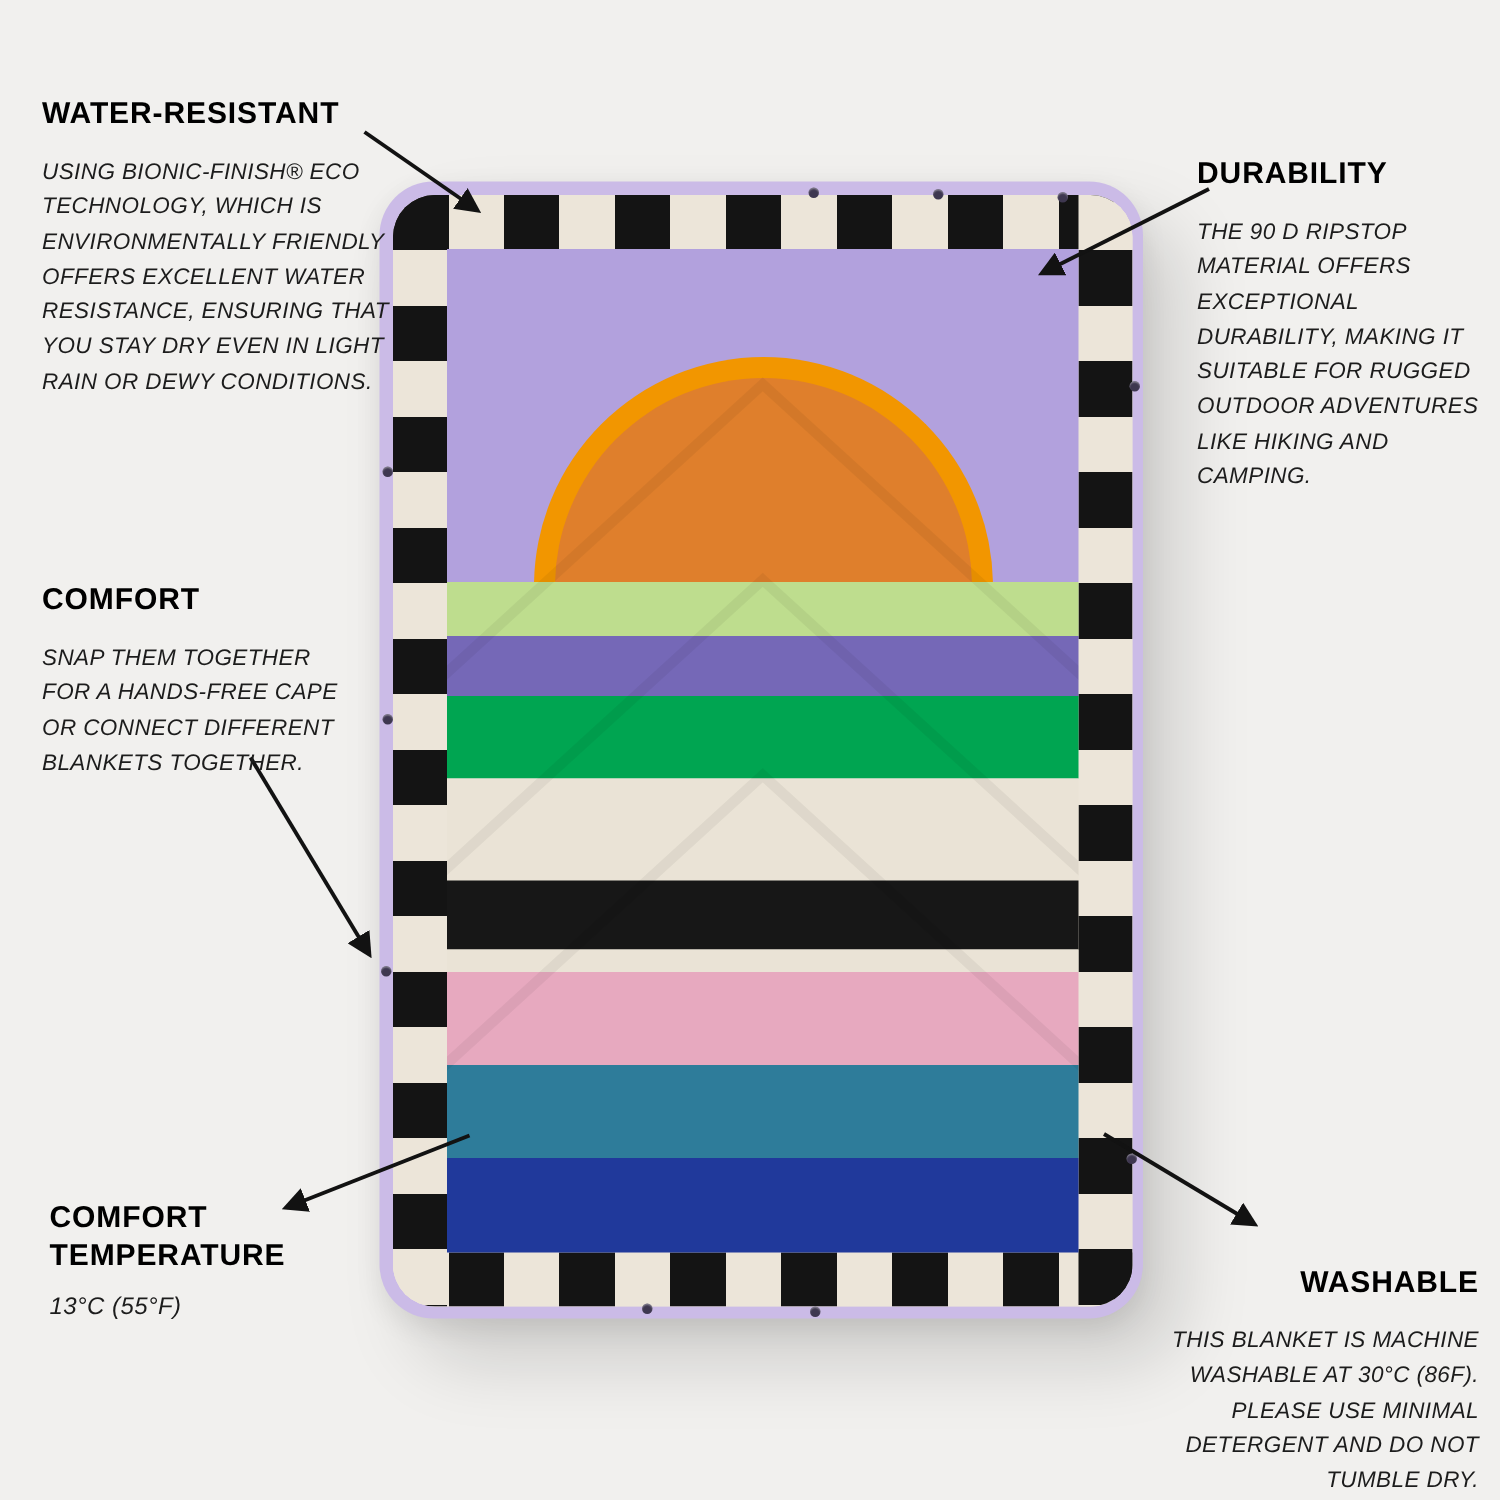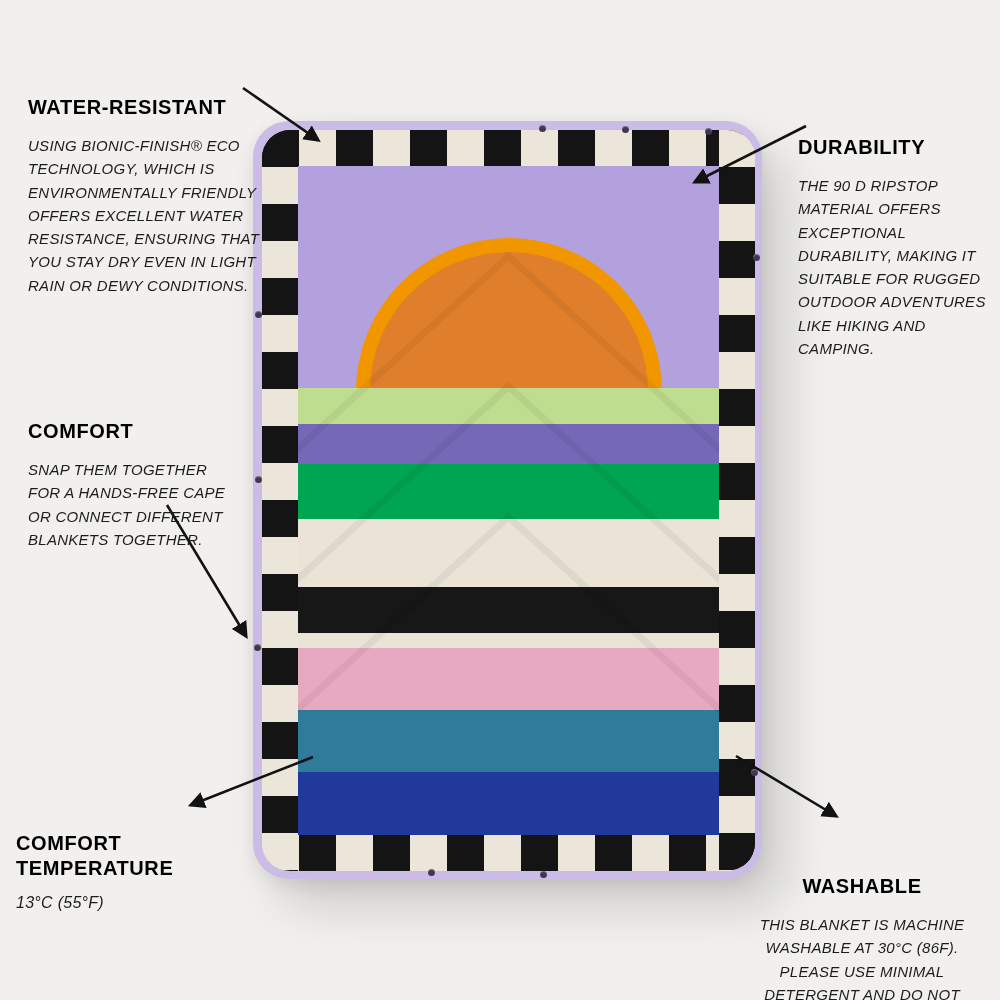--- a/index.html
+++ b/index.html
@@ -5,34 +5,34 @@
   html,body{margin:0;padding:0;}
   body{
     width:1000px;height:1000px;position:relative;overflow:hidden;
     background:var(--bg,#f1f0ee);
     font-family:"Liberation Sans",sans-serif;
     -webkit-font-smoothing:antialiased;
   }
   .canvas{position:absolute;inset:0;}
 
   
-  .annotation{position:absolute;color:#1e1e1e;margin-top:31px;}
+  .annotation{position:absolute;color:#1e1e1e;}
   .annotation .title{
     margin:0 0 14px 0;font-size:20px;font-weight:800;letter-spacing:.03em;color:#000;line-height:1.25;
   }
   .annotation .body{
     font-size:15px;line-height:1.55;letter-spacing:.018em;color:#1c1c1c;font-style:italic;
   }
   #anno-water{left:28px;top:64px;width:242px;}
   #anno-durability{left:798px;top:104px;width:188px;}
   #anno-buttons{left:28px;top:388px;width:214px;}
-  #anno-comfort{left:16px;top:800px;width:205px;}
+  #anno-comfort{left:33px;top:800px;width:205px;}
   #anno-comfort .title{margin-bottom:10px;}
   #anno-comfort .body{font-size:16px;}
-  #anno-washable{left:738px;top:843px;width:248px;text-align:center;}
+  #anno-washable{left:738px;top:843px;width:248px;text-align:right;}
 
   
   .arrows{position:absolute;inset:0;pointer-events:none;}
   .arrows line{stroke:#121212;stroke-width:2.6;}
 
   
   .blanket{
     position:absolute;left:253px;top:121px;width:509px;height:758px;
     background:var(--backing,#cbbbe7);
     border-radius:36px;

